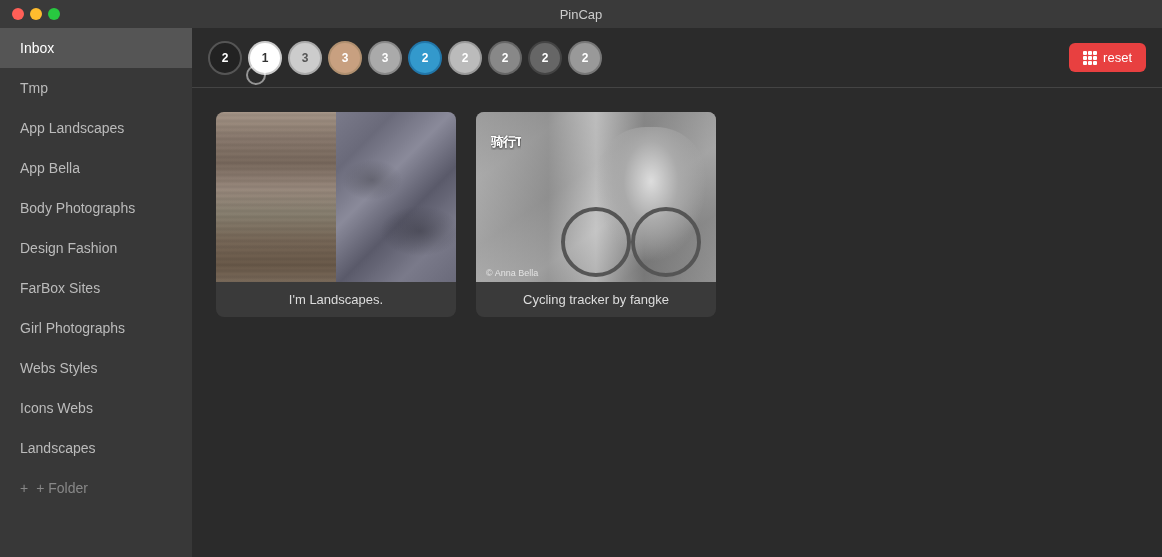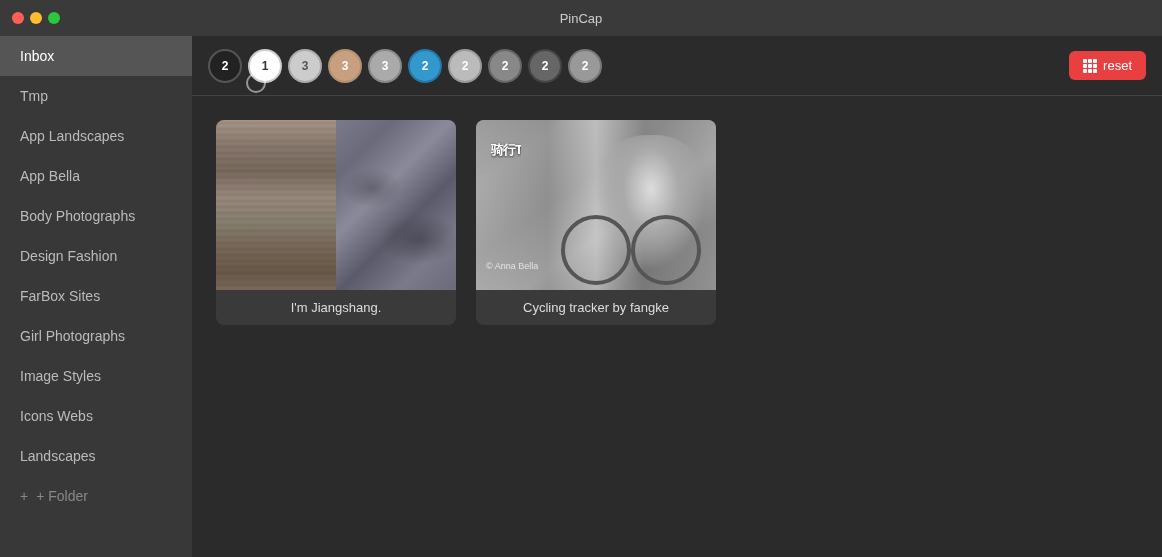--- a/index.html
+++ b/index.html
@@ -10,21 +10,21 @@
       color: #ccc;
       width: 1162px;
       height: 557px;
       overflow: hidden;
       display: flex;
       flex-direction: column;
     }
 
     
     .title-bar {
-      height: 36px;
+      height: 28px;
       background: #3a3a3a;
       display: flex;
       align-items: center;
       justify-content: center;
       position: relative;
       flex-shrink: 0;
     }
 
     .traffic-lights {
       position: absolute;
@@ -272,21 +272,21 @@
     .logo-symbol {
       font-size: 16px;
       font-weight: 900;
       display: block;
       line-height: 1;
       letter-spacing: -1px;
     }
 
     .copyright-text {
       position: absolute;
-      bottom: 19px;
+      bottom: 4px;
       left: 10px;
       color: rgba(255,255,255,0.7);
       font-size: 9px;
     }
 
     
     .cursor-dot {
       width: 20px;
       height: 20px;
       border: 2px solid rgba(255,255,255,0.5);
@@ -310,21 +310,21 @@
 
   <div class="sidebar">
     <div class="sidebar-item active">Inbox</div>
     <div class="sidebar-item">Tmp</div>
     <div class="sidebar-item">App Landscapes</div>
     <div class="sidebar-item">App Bella</div>
     <div class="sidebar-item">Body Photographs</div>
     <div class="sidebar-item">Design Fashion</div>
     <div class="sidebar-item">FarBox Sites</div>
     <div class="sidebar-item">Girl Photographs</div>
-    <div class="sidebar-item">Image Styles</div>
+    <div class="sidebar-item">Webs Styles</div>
     <div class="sidebar-item">Icons Webs</div>
     <div class="sidebar-item">Landscapes</div>
     <div class="sidebar-footer">
       <span>+</span>
       <span>+ Folder</span>
     </div>
   </div>
 
   <div class="content-area">
 
@@ -392,21 +392,21 @@
 
     <div class="cards-area">
 
       <div class="card">
         <div class="card-image">
           <div class="card-img-1">
             <div class="wood-left"></div>
             <div class="stone-right"></div>
           </div>
         </div>
-        <div class="card-label">I'm Jiangshang.</div>
+        <div class="card-label">I'm Landscapes.</div>
       </div>
 
       <div class="card">
         <div class="card-image">
           <div class="card-img-2">
 
             <div style="position:absolute; inset:0; background: linear-gradient(to right, #aaa 0%, #888 30%, #ccc 50%, #777 70%, #999 100%); opacity:0.6;"></div>
 
             <div style="
               position:absolute;

